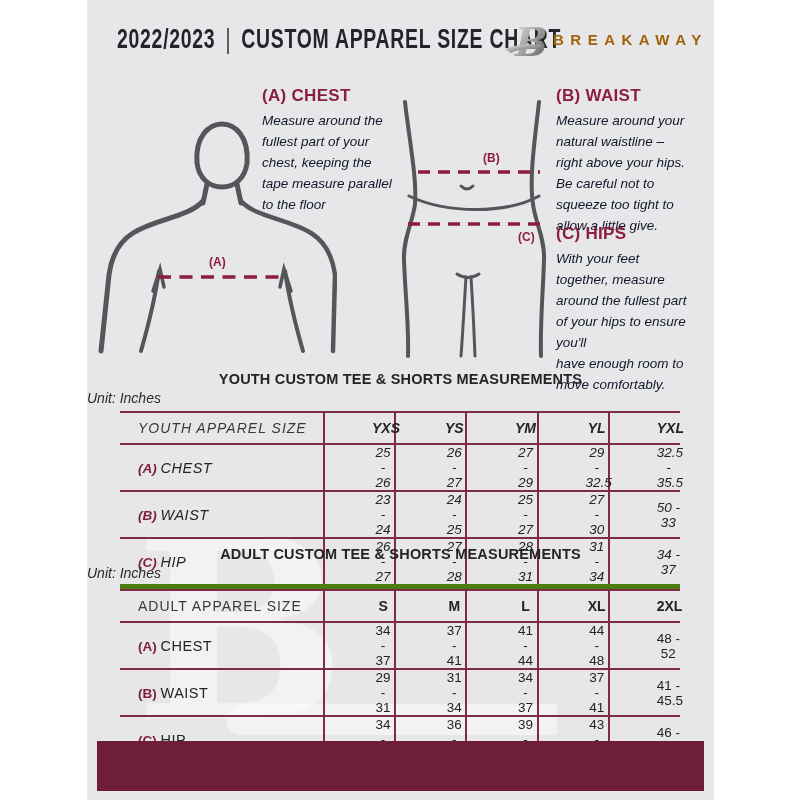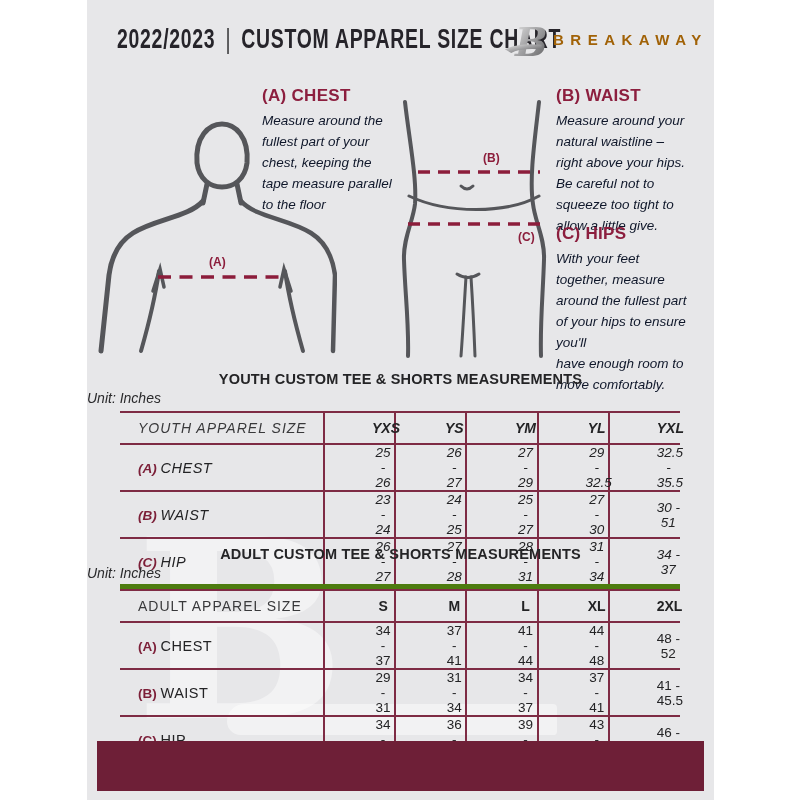--- a/index.html
+++ b/index.html
@@ -155,21 +155,21 @@
         <td>27 - 29</td>
         <td>29 - 32.5</td>
         <td>32.5 - 35.5</td>
       </tr>
       <tr>
         <td class="c0"><span class="row-key">(B)</span> <span class="row-label">WAIST</span></td>
         <td>23 - 24</td>
         <td>24 - 25</td>
         <td>25 - 27</td>
         <td>27 - 30</td>
-        <td>30 - 51</td>
+        <td>50 - 33</td>
       </tr>
       <tr>
         <td class="c0"><span class="row-key">(C)</span> <span class="row-label">HIP</span></td>
         <td>26 - 27</td>
         <td>27 - 28</td>
         <td>28 - 31</td>
         <td>31 - 34</td>
         <td>34 - 37</td>
       </tr>
     </tbody>

